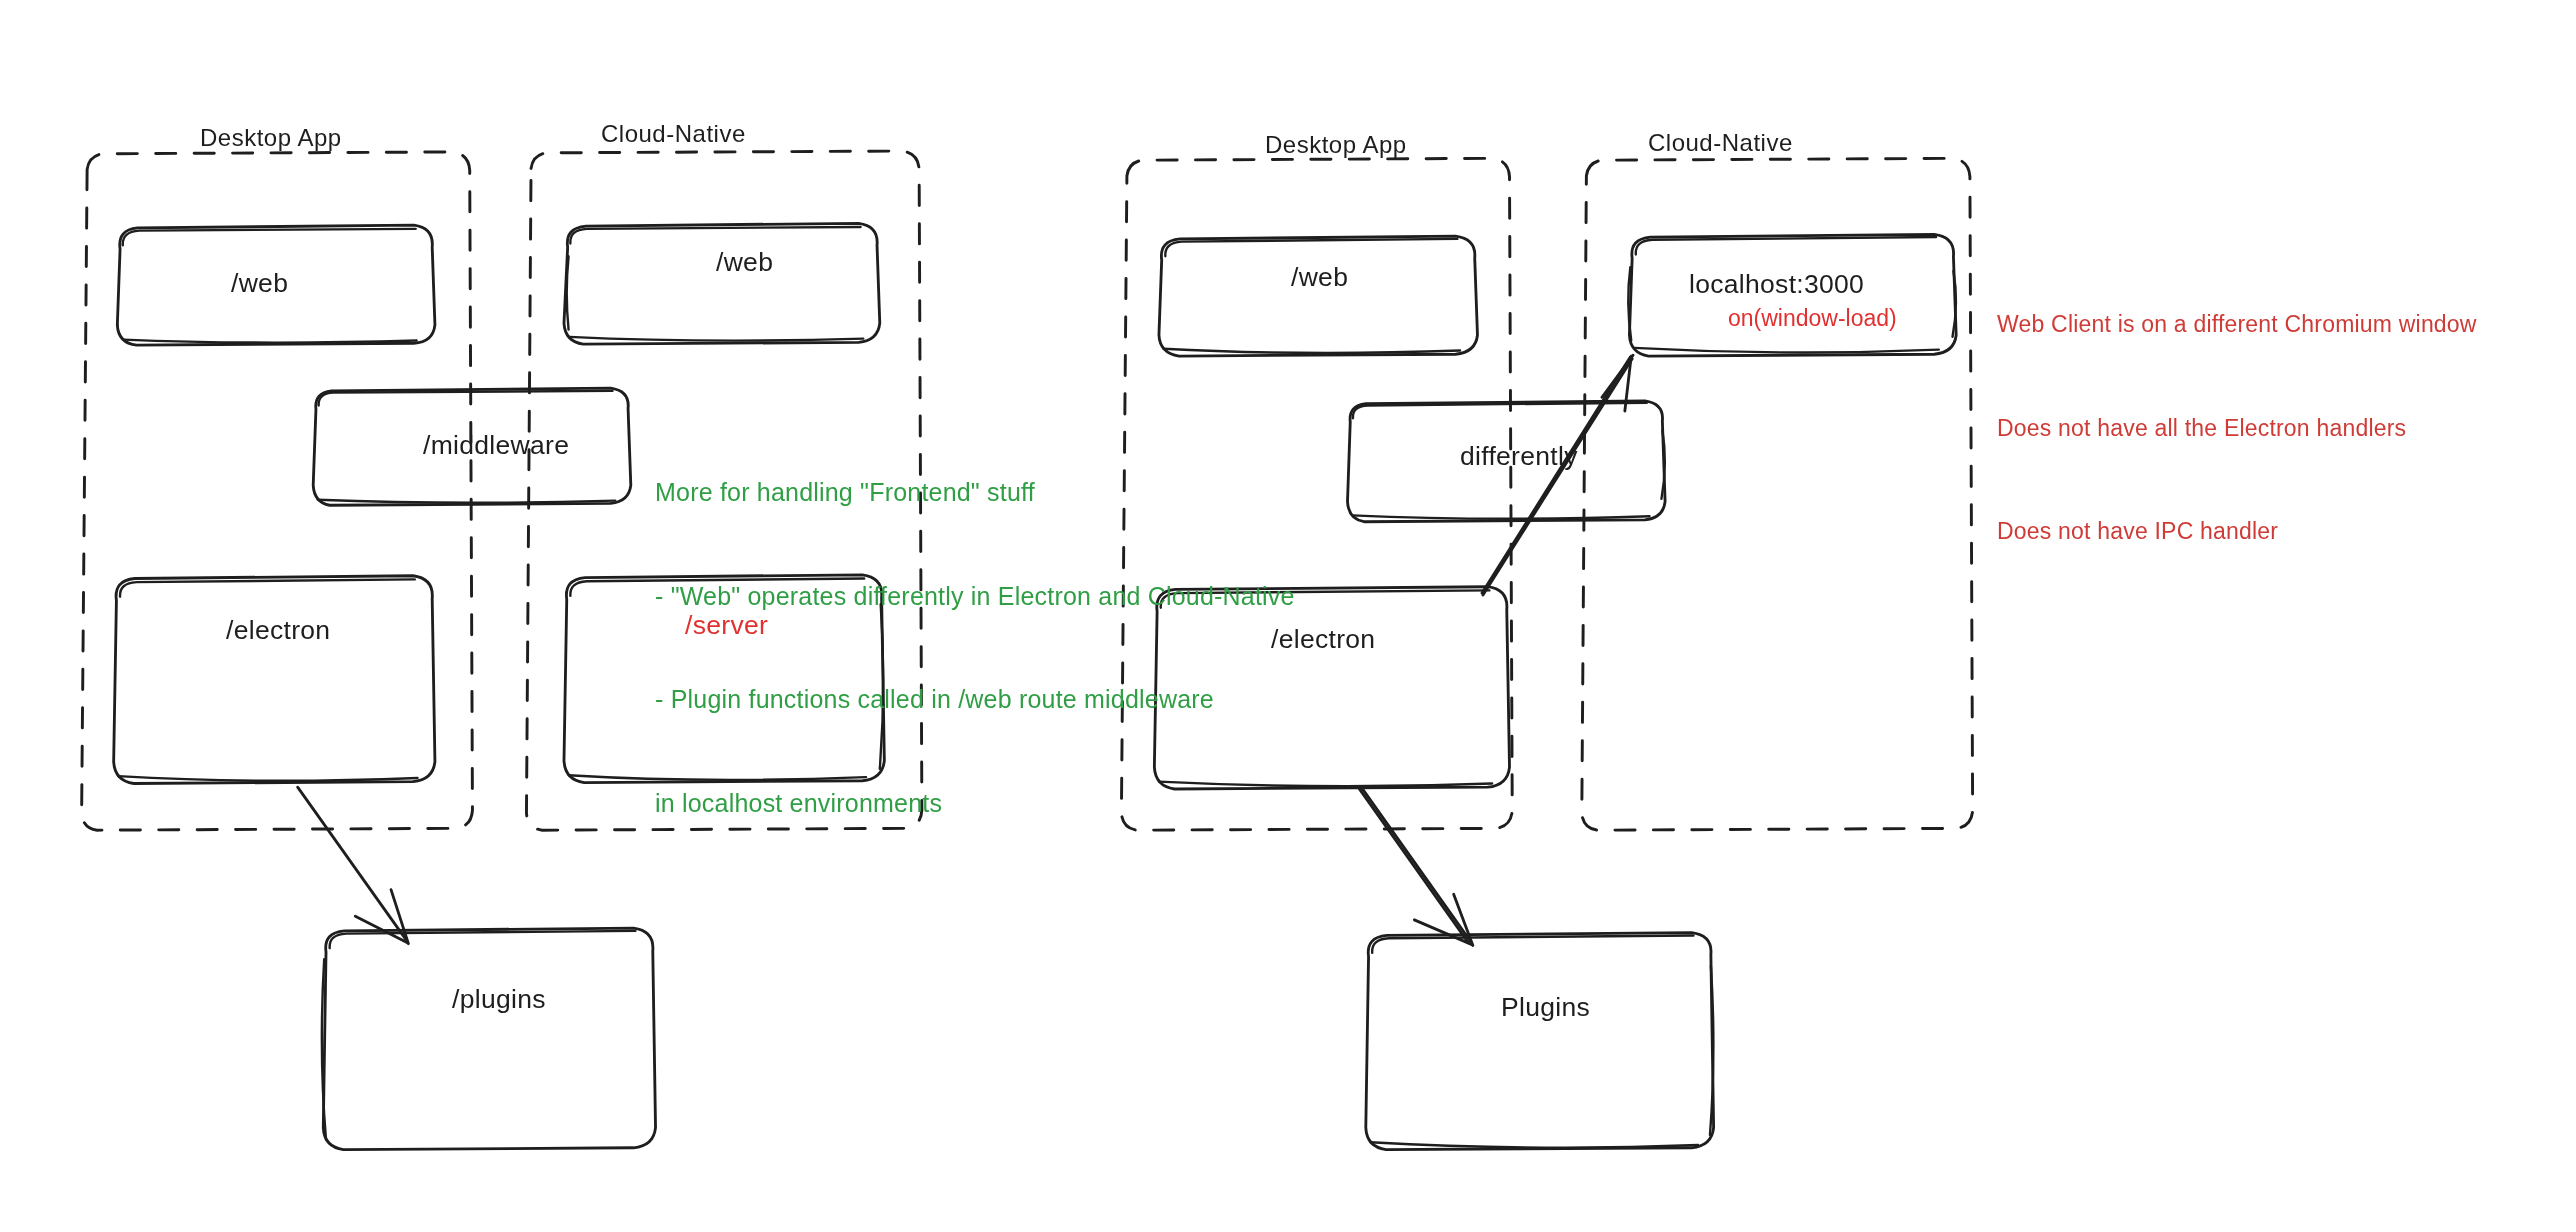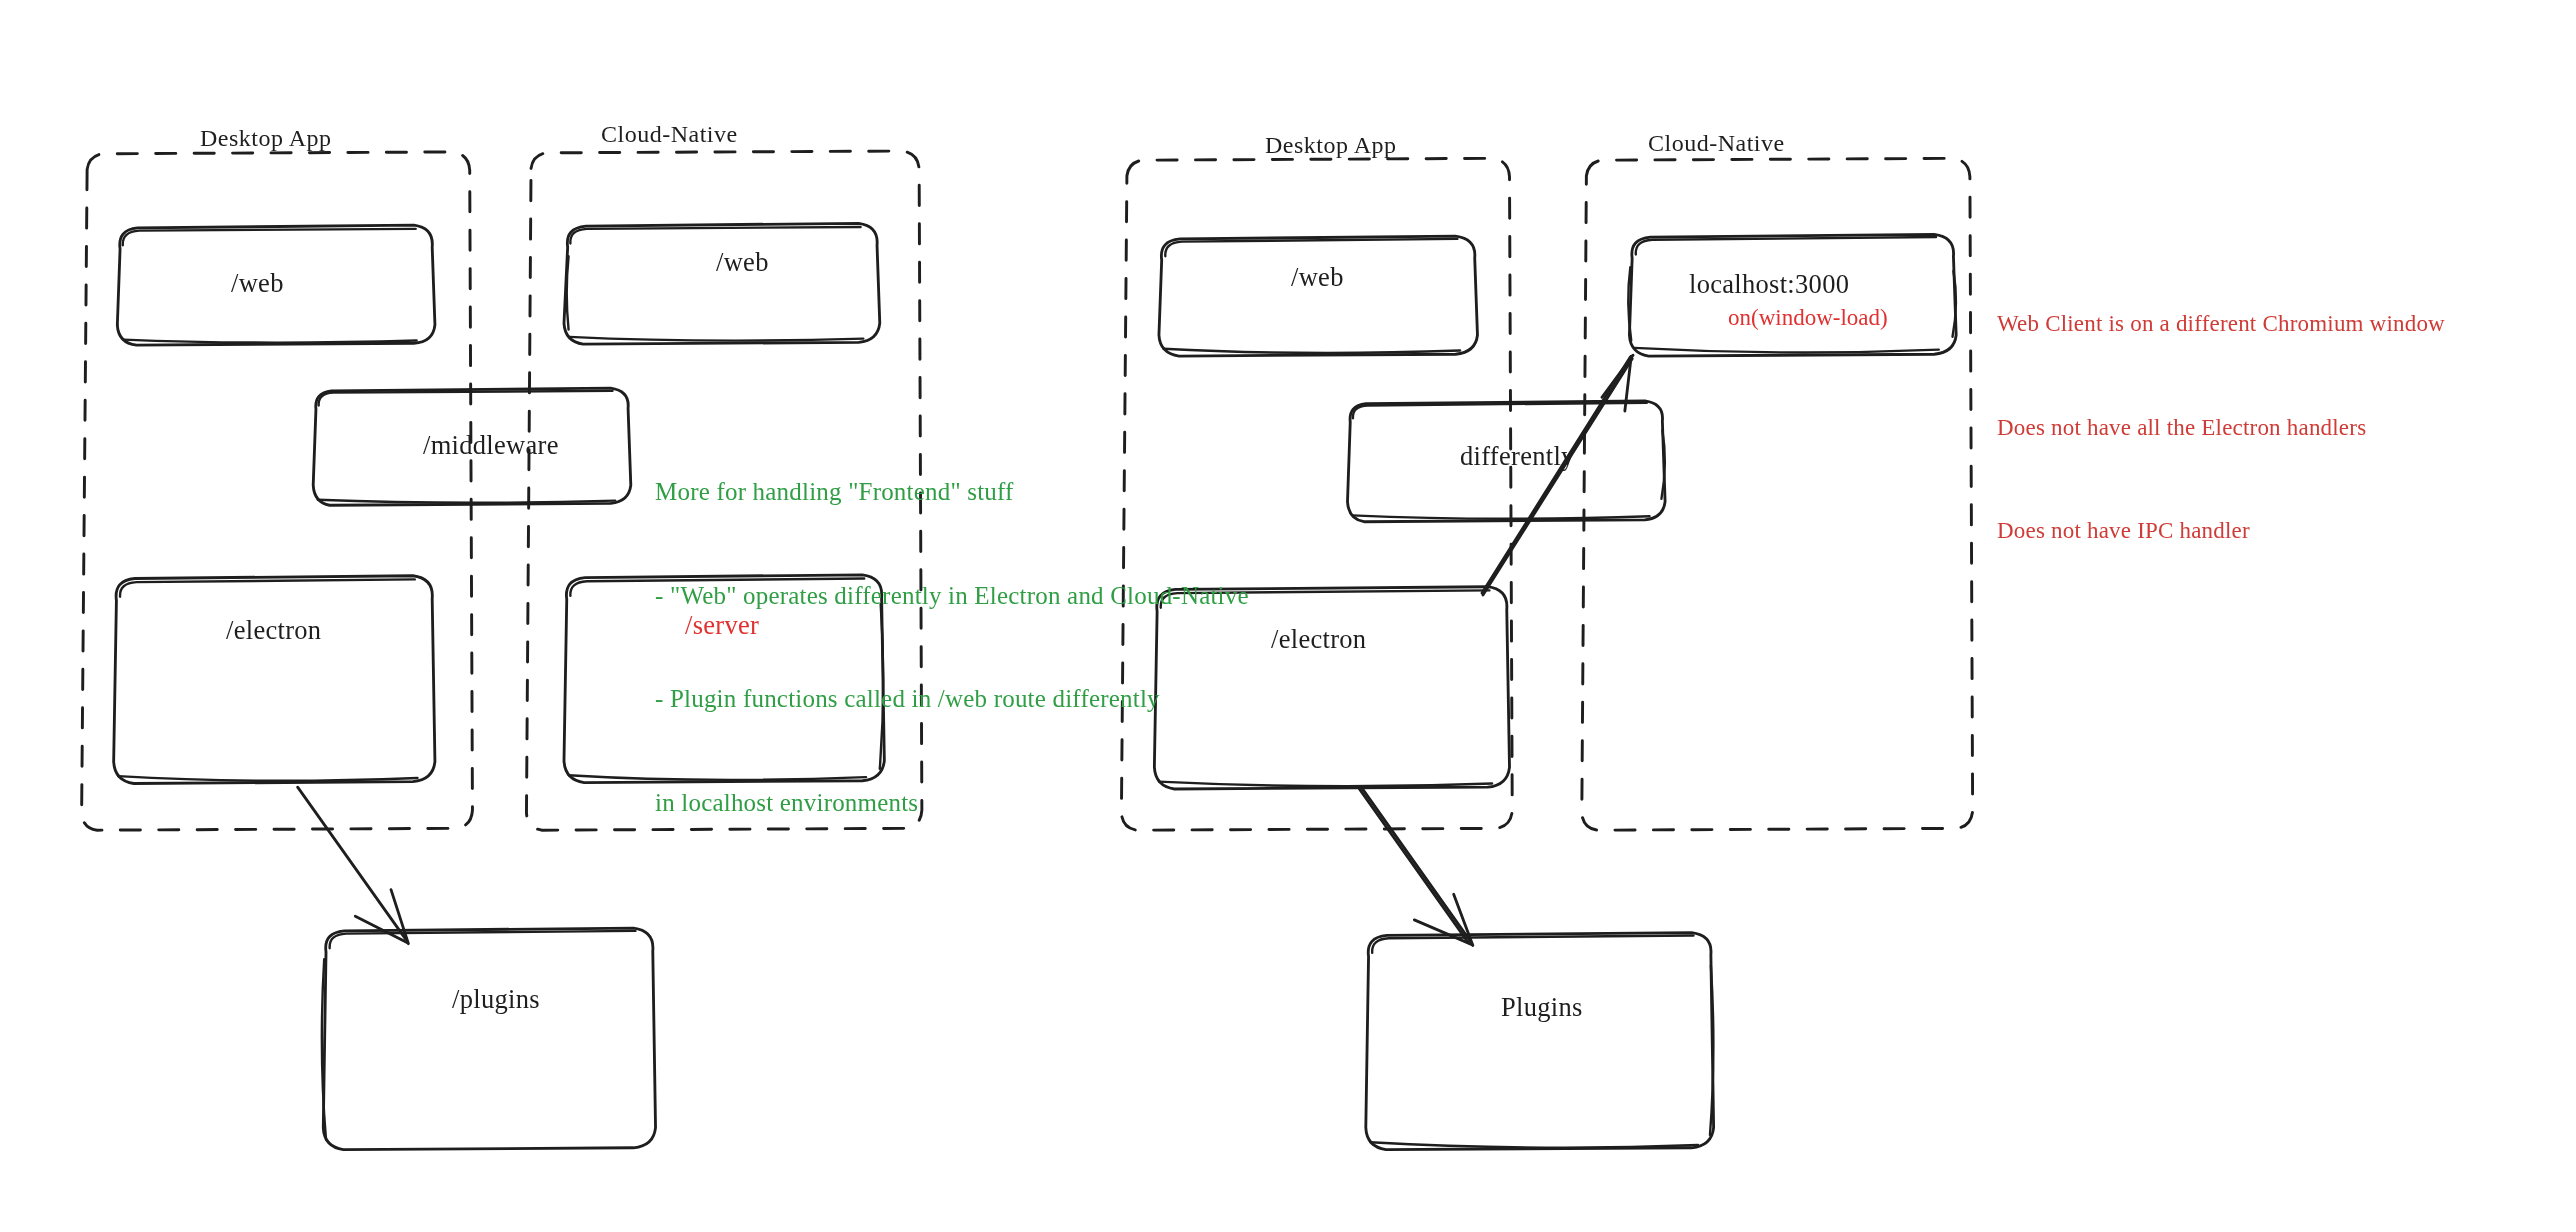--- a/index.html
+++ b/index.html
@@ -22,21 +22,21 @@
     position: absolute;
     left: 0;
     top: 0;
     width: 2576px;
     height: 1232px;
     pointer-events: none;
   }
   .txt {
     position: absolute;
     white-space: pre;
-    font-family: Liberation Serif, serif;
+    font-family: Liberation Sans, sans-serif;
     color: #1e1e1e;
     line-height: 1.42;
   }
   .group-label {
     font-size: 24px;
     letter-spacing: 0.5px;
   }
   .node-label {
     font-size: 26.5px;
     letter-spacing: 0.3px;
@@ -209,21 +209,21 @@
   <div class="txt node-label" style="left:231px; top:265px;">/web</div>
   <div class="txt node-label" style="left:716px; top:244px;">/web</div>
   <div class="txt node-label" style="left:423px; top:427px;">/middleware</div>
   <div class="txt node-label" style="left:226px; top:612px;">/electron</div>
   <div class="txt node-label red" style="left:685px; top:607px;">/server</div>
   <div class="txt node-label" style="left:452px; top:981px;">/plugins</div>
 
   <div class="txt note-green" style="left:655px; top:406px;">
     <div>More for handling "Frontend" stuff</div>
     <div>- "Web" operates differently in Electron and Cloud-Native</div>
-    <div>- Plugin functions called in /web route differently</div>
+    <div>- Plugin functions called in /web route middleware</div>
     <div>in localhost environments</div>
   </div>
 
   <div class="txt group-label" style="left:1265px; top:128px;">Desktop App</div>
   <div class="txt group-label" style="left:1648px; top:126px;">Cloud-Native</div>
 
   <div class="txt node-label" style="left:1291px; top:259px;">/web</div>
 
   <div class="txt node-label" style="left:1689px; top:266px;">localhost:3000</div>
   <div class="txt sub-label-red" style="left:1728px; top:302px;text-align:center;">on(window-load)</div>

